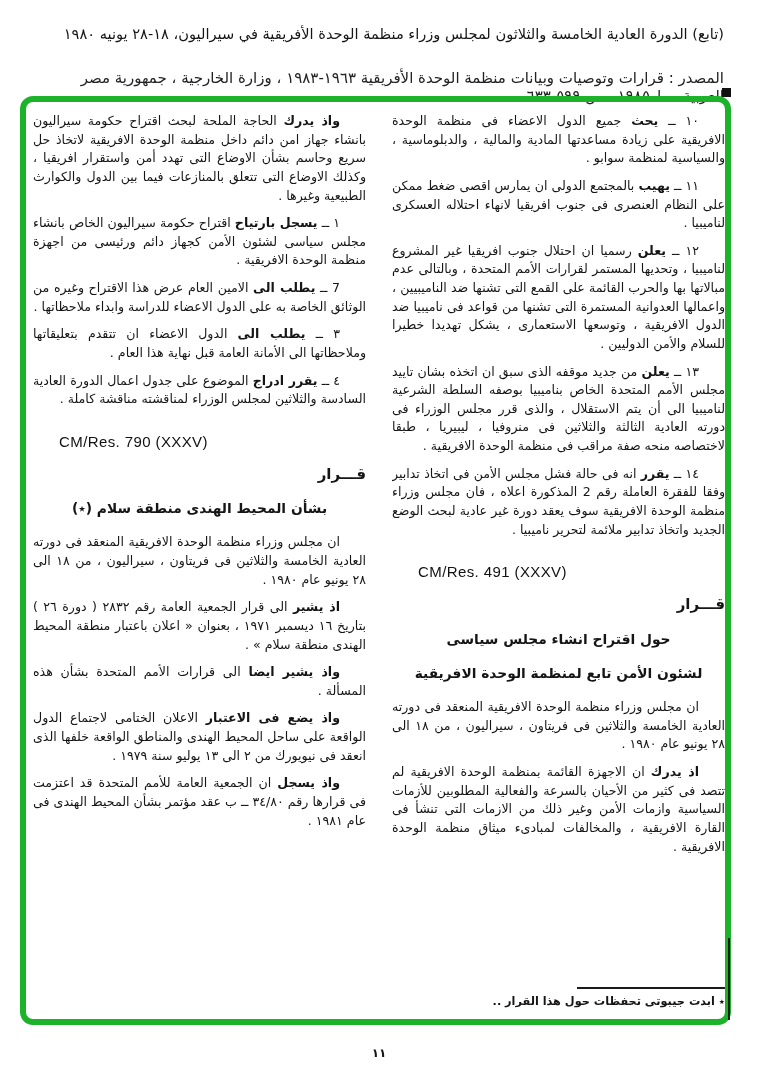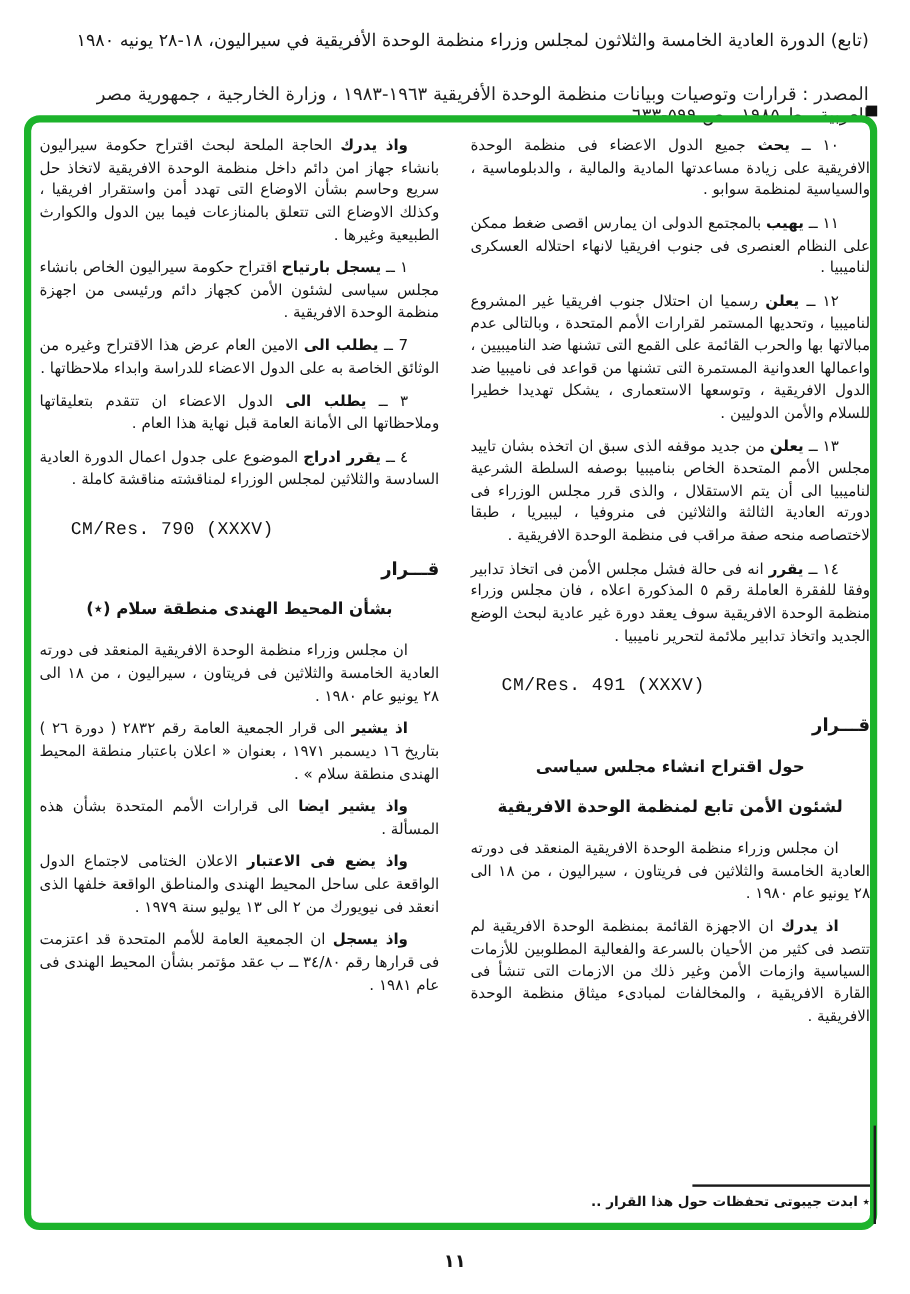--- a/index.html
+++ b/index.html
@@ -22,34 +22,34 @@
   
   .columns{
     position:absolute;left:33px;top:112px;width:692px;height:900px;
     display:flex;direction:rtl;gap:26px;
   }
   .col{width:333px;height:900px;position:relative;direction:rtl;text-align:justify;overflow:hidden;}
   .col p{margin:0 0 9px;}
   .para{font-size:12.6px;line-height:1.48;text-indent:26px;}
   .para b{font-weight:bold;}
   .cmres{
-    direction:ltr;text-align:left;font-family:Liberation Mono, monospace;
+    direction:ltr;text-align:left;font-family:Liberation Sans, sans-serif;
     font-size:15px;letter-spacing:0.4px;margin:14px 0 6px !important;color:#111;
   }
   .cmres.gap-top{margin-top:22px !important;}
   .h-qarar{text-align:right;font-weight:bold;font-size:15px;letter-spacing:1px;margin:10px 0 14px !important;text-indent:0;}
   .h-title{text-align:center;font-weight:bold;font-size:13.8px;margin:0 0 15px !important;text-indent:0;line-height:1.4;}
   
   .footnote{position:absolute;bottom:4px;right:0;left:0;direction:rtl;}
   .fn-rule{width:148px;border-top:2px solid #1a1a1a;margin-bottom:6px;}
   .fn-text{font-size:11.3px;font-weight:bold;text-align:right;}
   
   .page-number{
     position:absolute;left:0;right:0;bottom:18px;text-align:center;
-    font-size:15px;font-weight:bold;direction:rtl;
+    font-size:12px;font-weight:bold;direction:rtl;
   }
 </style>
 </head>
 <body>
 
 <div class="doc-header">
   <div class="l1">(تابع) الدورة العادية الخامسة والثلاثون لمجلس وزراء منظمة الوحدة الأفريقية في سيراليون، ١٨-٢٨ يونيه ١٩٨٠</div>
   <div class="l2">المصدر : قرارات وتوصيات وبيانات منظمة الوحدة الأفريقية ١٩٦٣-١٩٨٣ ، وزارة الخارجية ، جمهورية مصر العربية ، ط ١٩٨٥ ، ص ٥٩٩-٦٣٣</div>
 </div>
 
@@ -57,21 +57,21 @@
 <div class="corner-artifact"></div>
 <div class="edge-artifact"></div>
 
 <div class="columns">
 
   <div class="col">
     <p class="para"><span>١٠ ــ </span><b>يحث</b><span> جميع الدول الاعضاء فى منظمة الوحدة الافريقية على زيادة مساعدتها المادية والمالية ، والدبلوماسية ، والسياسية لمنظمة سوابو .</span></p>
     <p class="para"><span>١١ ــ </span><b>يهيب</b><span> بالمجتمع الدولى ان يمارس اقصى ضغط ممكن على النظام العنصرى فى جنوب افريقيا لانهاء احتلاله العسكرى لناميبيا .</span></p>
     <p class="para"><span>١٢ ــ </span><b>يعلن</b><span> رسميا ان احتلال جنوب افريقيا غير المشروع لناميبيا ، وتحديها المستمر لقرارات الأمم المتحدة ، وبالتالى عدم مبالاتها بها والحرب القائمة على القمع التى تشنها ضد الناميبيين ، واعمالها العدوانية المستمرة التى تشنها من قواعد فى ناميبيا ضد الدول الافريقية ، وتوسعها الاستعمارى ، يشكل تهديدا خطيرا للسلام والأمن الدوليين .</span></p>
     <p class="para"><span>١٣ ــ </span><b>يعلن</b><span> من جديد موقفه الذى سبق ان اتخذه بشان تاييد مجلس الأمم المتحدة الخاص بناميبيا بوصفه السلطة الشرعية لناميبيا الى أن يتم الاستقلال ، والذى قرر مجلس الوزراء فى دورته العادية الثالثة والثلاثين فى منروفيا ، ليبيريا ، طبقا لاختصاصه منحه صفة مراقب فى منظمة الوحدة الافريقية .</span></p>
-    <p class="para"><span>١٤ ــ </span><b>يقرر</b><span> انه فى حالة فشل مجلس الأمن فى اتخاذ تدابير وفقا للفقرة العاملة رقم ٥ المذكورة اعلاه ، فان مجلس وزراء منظمة الوحدة الافريقية سوف يعقد دورة غير عادية لبحث الوضع الجديد واتخاذ تدابير ملائمة لتحرير ناميبيا .</span></p>
+    <p class="para"><span>١٤ ــ </span><b>يقرر</b><span> انه فى حالة فشل مجلس الأمن فى اتخاذ تدابير وفقا للفقرة العاملة رقم 2 المذكورة اعلاه ، فان مجلس وزراء منظمة الوحدة الافريقية سوف يعقد دورة غير عادية لبحث الوضع الجديد واتخاذ تدابير ملائمة لتحرير ناميبيا .</span></p>
 
     <p class="para cmres gap-top">CM/Res. 491 (XXXV)</p>
     <p class="para h-qarar">قـــرار</p>
     <p class="para h-title">حول اقتراح انشاء مجلس سياسى</p>
     <p class="para h-title">لشئون الأمن تابع لمنظمة الوحدة الافريقية</p>
 
     <p class="para"><b></b><span>ان مجلس وزراء منظمة الوحدة الافريقية المنعقد فى دورته العادية الخامسة والثلاثين فى فريتاون ، سيراليون ، من ١٨ الى ٢٨ يونيو عام ١٩٨٠ .</span></p>
     <p class="para"><b>اذ يدرك</b><span> ان الاجهزة القائمة بمنظمة الوحدة الافريقية لم تتصد فى كثير من الأحيان بالسرعة والفعالية المطلوبين للأزمات السياسية وازمات الأمن وغير ذلك من الازمات التى تنشأ فى القارة الافريقية ، والمخالفات لمبادىء ميثاق منظمة الوحدة الافريقية .</span></p>
 
     <div class="footnote">

